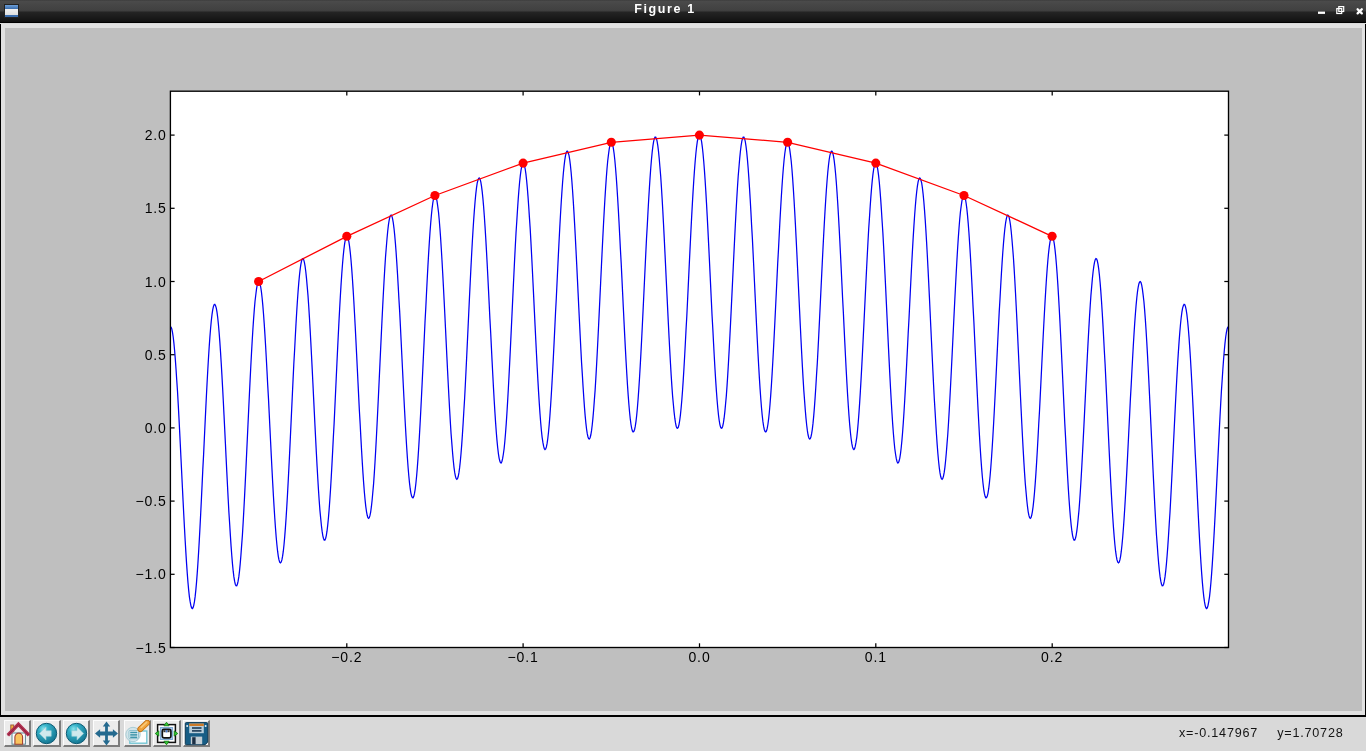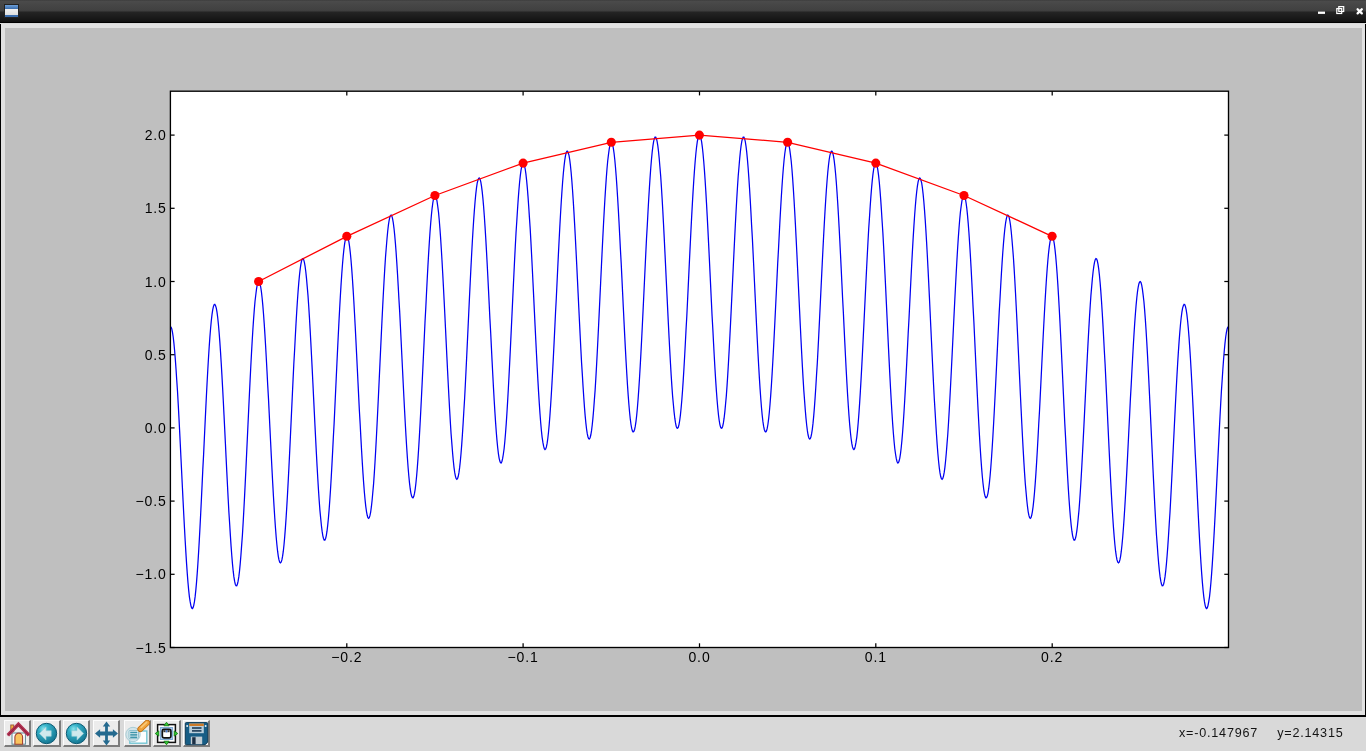--- a/index.html
+++ b/index.html
@@ -84,20 +84,21 @@
       <text x="166.8" y="506.2" text-anchor="end">−0.5</text>
       <text x="166.8" y="433.0" text-anchor="end">0.0</text>
       <text x="166.8" y="359.8" text-anchor="end">0.5</text>
       <text x="166.8" y="286.6" text-anchor="end">1.0</text>
       <text x="166.8" y="213.4" text-anchor="end">1.5</text>
       <text x="166.8" y="140.2" text-anchor="end">2.0</text>
     </g>
 </svg>
 <div id="titlebar">
   <div id="ticon"></div>
+  <div id="title">Figure 1</div>
   <svg style="position:absolute;left:1314px;top:0" width="52" height="23" viewBox="0 0 52 23">
     <rect x="4" y="11.6" width="7" height="2.3" fill="#fff"></rect>
     <g fill="none" stroke="#fff" stroke-width="1.2">
       <rect x="22.8" y="8.6" width="4.9" height="4.9"></rect>
       <rect x="24.8" y="6.6" width="4.9" height="4.9"></rect>
     </g>
     <g stroke="#fff" stroke-width="2.3" stroke-linecap="round">
       <line x1="43.6" y1="9.2" x2="47.8" y2="13.4"></line>
       <line x1="47.8" y1="9.2" x2="43.6" y2="13.4"></line>
     </g>
@@ -181,13 +182,13 @@
 <rect x="6.2" y="3.6" width="14.6" height="9.6" fill="#b9cedb"></rect>
 <rect x="6.2" y="3.6" width="14.6" height="2.4" fill="#cc7a28"></rect>
 <line x1="9" y1="8" x2="18.5" y2="8" stroke="#1b3a55" stroke-width="1.6"></line>
 <line x1="9" y1="10.9" x2="18.5" y2="10.9" stroke="#1b3a55" stroke-width="1.6"></line>
 <rect x="7.8" y="16.6" width="11.4" height="7.6" fill="#c2cdd4"></rect>
 <rect x="9.2" y="17.2" width="3.4" height="7" fill="#1b2f45"></rect>
 <circle cx="4.2" cy="5.9" r="1" fill="#e8eef2"></circle>
 <circle cx="22.6" cy="5.9" r="1" fill="#e8eef2"></circle>
 </svg>
     </div>
-<div id="coords">x=-0.147967<span>y=2.14315</span></div>
+<div id="coords">x=-0.147967<span>y=1.70728</span></div>
 </div>
 </body></html>

